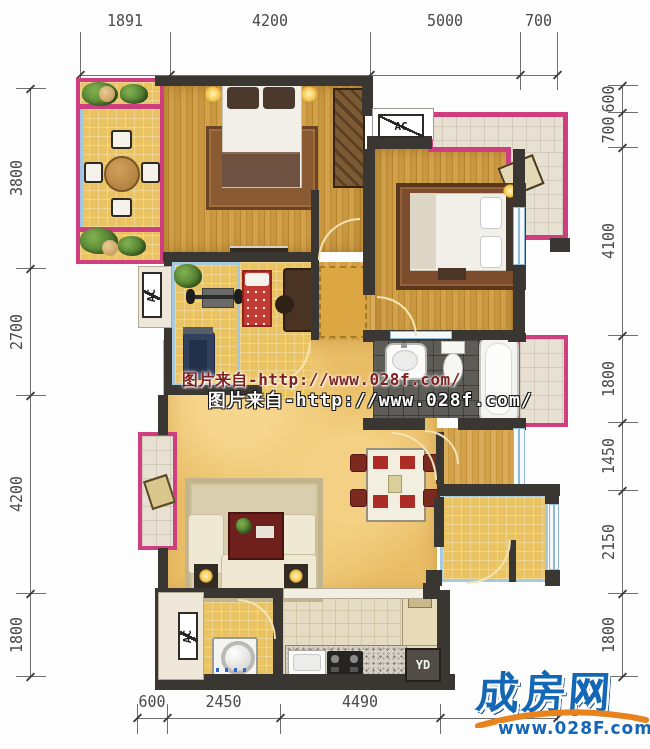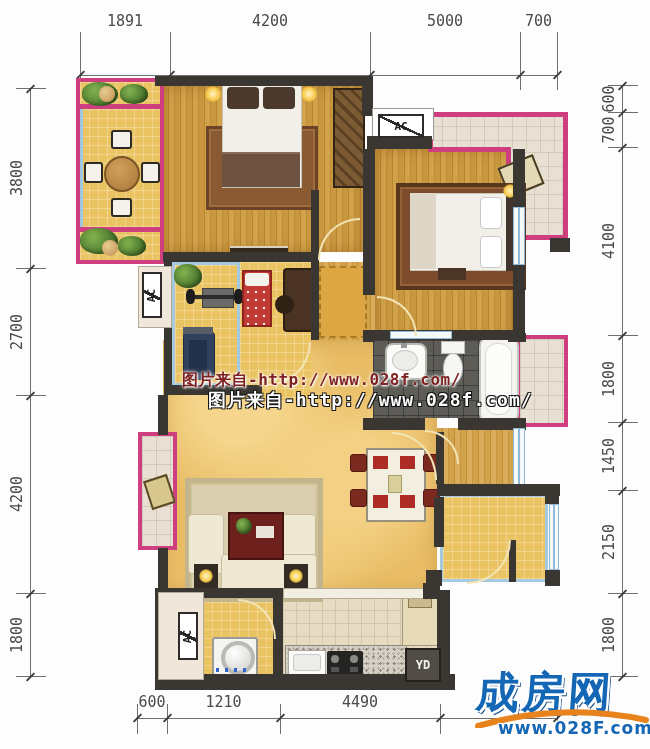--- a/index.html
+++ b/index.html
@@ -66,21 +66,21 @@
       <div class="a" style="left: 132px; top: 717px; width: 11px; height: 2px; background: rgb(60, 60, 60); transform: rotate(-45deg);"></div>
       <div class="a" style="left: 167px; top: 704px; width: 1px; height: 30px; background: rgb(110, 110, 110);"></div>
       <div class="a" style="left: 162px; top: 717px; width: 11px; height: 2px; background: rgb(60, 60, 60); transform: rotate(-45deg);"></div>
       <div class="a" style="left: 280px; top: 704px; width: 1px; height: 30px; background: rgb(110, 110, 110);"></div>
       <div class="a" style="left: 275px; top: 717px; width: 11px; height: 2px; background: rgb(60, 60, 60); transform: rotate(-45deg);"></div>
       <div class="a" style="left: 440px; top: 704px; width: 1px; height: 30px; background: rgb(110, 110, 110);"></div>
       <div class="a" style="left: 435px; top: 717px; width: 11px; height: 2px; background: rgb(60, 60, 60); transform: rotate(-45deg);"></div>
       <div class="a" style="left: 557px; top: 704px; width: 1px; height: 30px; background: rgb(110, 110, 110);"></div>
       <div class="a" style="left: 552px; top: 717px; width: 11px; height: 2px; background: rgb(60, 60, 60); transform: rotate(-45deg);"></div>
       <div class="a" style="left: 117px; top: 693px; width: 70px; text-align: center; font: 15px &quot;DejaVu Sans Mono&quot;, monospace; color: rgb(74, 74, 74);">600</div>
-      <div class="a" style="left: 188.5px; top: 693px; width: 70px; text-align: center; font: 15px &quot;DejaVu Sans Mono&quot;, monospace; color: rgb(74, 74, 74);">1210</div>
+      <div class="a" style="left: 188.5px; top: 693px; width: 70px; text-align: center; font: 15px &quot;DejaVu Sans Mono&quot;, monospace; color: rgb(74, 74, 74);">2450</div>
       <div class="a" style="left: 325px; top: 693px; width: 70px; text-align: center; font: 15px &quot;DejaVu Sans Mono&quot;, monospace; color: rgb(74, 74, 74);">4490</div>
       <div class="a" style="left: 30px; top: 88px; width: 1px; height: 588px; background: rgb(110, 110, 110);"></div>
       <div class="a" style="left: 16px; top: 88px; width: 30px; height: 1px; background: rgb(110, 110, 110);"></div>
       <div class="a" style="left: 25px; top: 88px; width: 11px; height: 2px; background: rgb(60, 60, 60); transform: rotate(-45deg);"></div>
       <div class="a" style="left: 16px; top: 268px; width: 30px; height: 1px; background: rgb(110, 110, 110);"></div>
       <div class="a" style="left: 25px; top: 268px; width: 11px; height: 2px; background: rgb(60, 60, 60); transform: rotate(-45deg);"></div>
       <div class="a" style="left: 16px; top: 395px; width: 30px; height: 1px; background: rgb(110, 110, 110);"></div>
       <div class="a" style="left: 25px; top: 395px; width: 11px; height: 2px; background: rgb(60, 60, 60); transform: rotate(-45deg);"></div>
       <div class="a" style="left: 16px; top: 593px; width: 30px; height: 1px; background: rgb(110, 110, 110);"></div>
       <div class="a" style="left: 25px; top: 593px; width: 11px; height: 2px; background: rgb(60, 60, 60); transform: rotate(-45deg);"></div>

